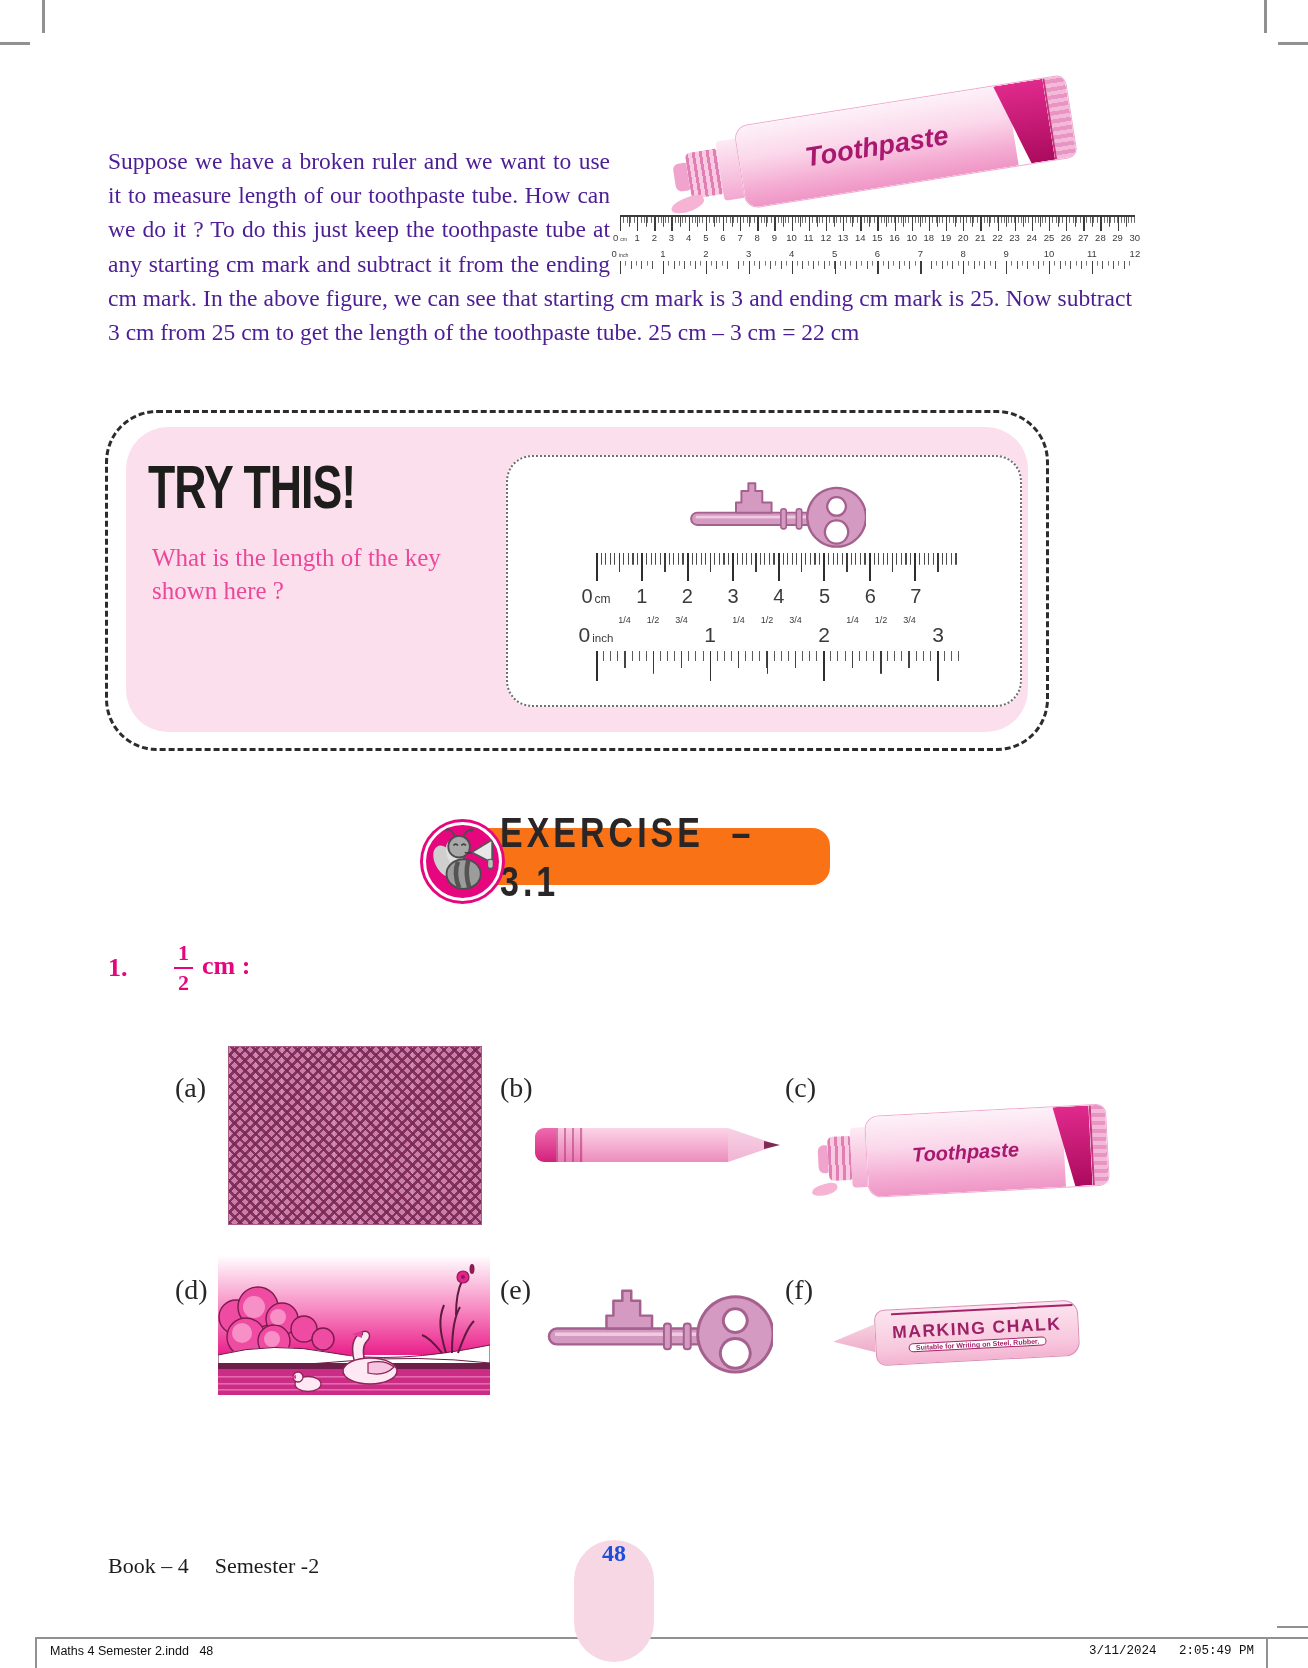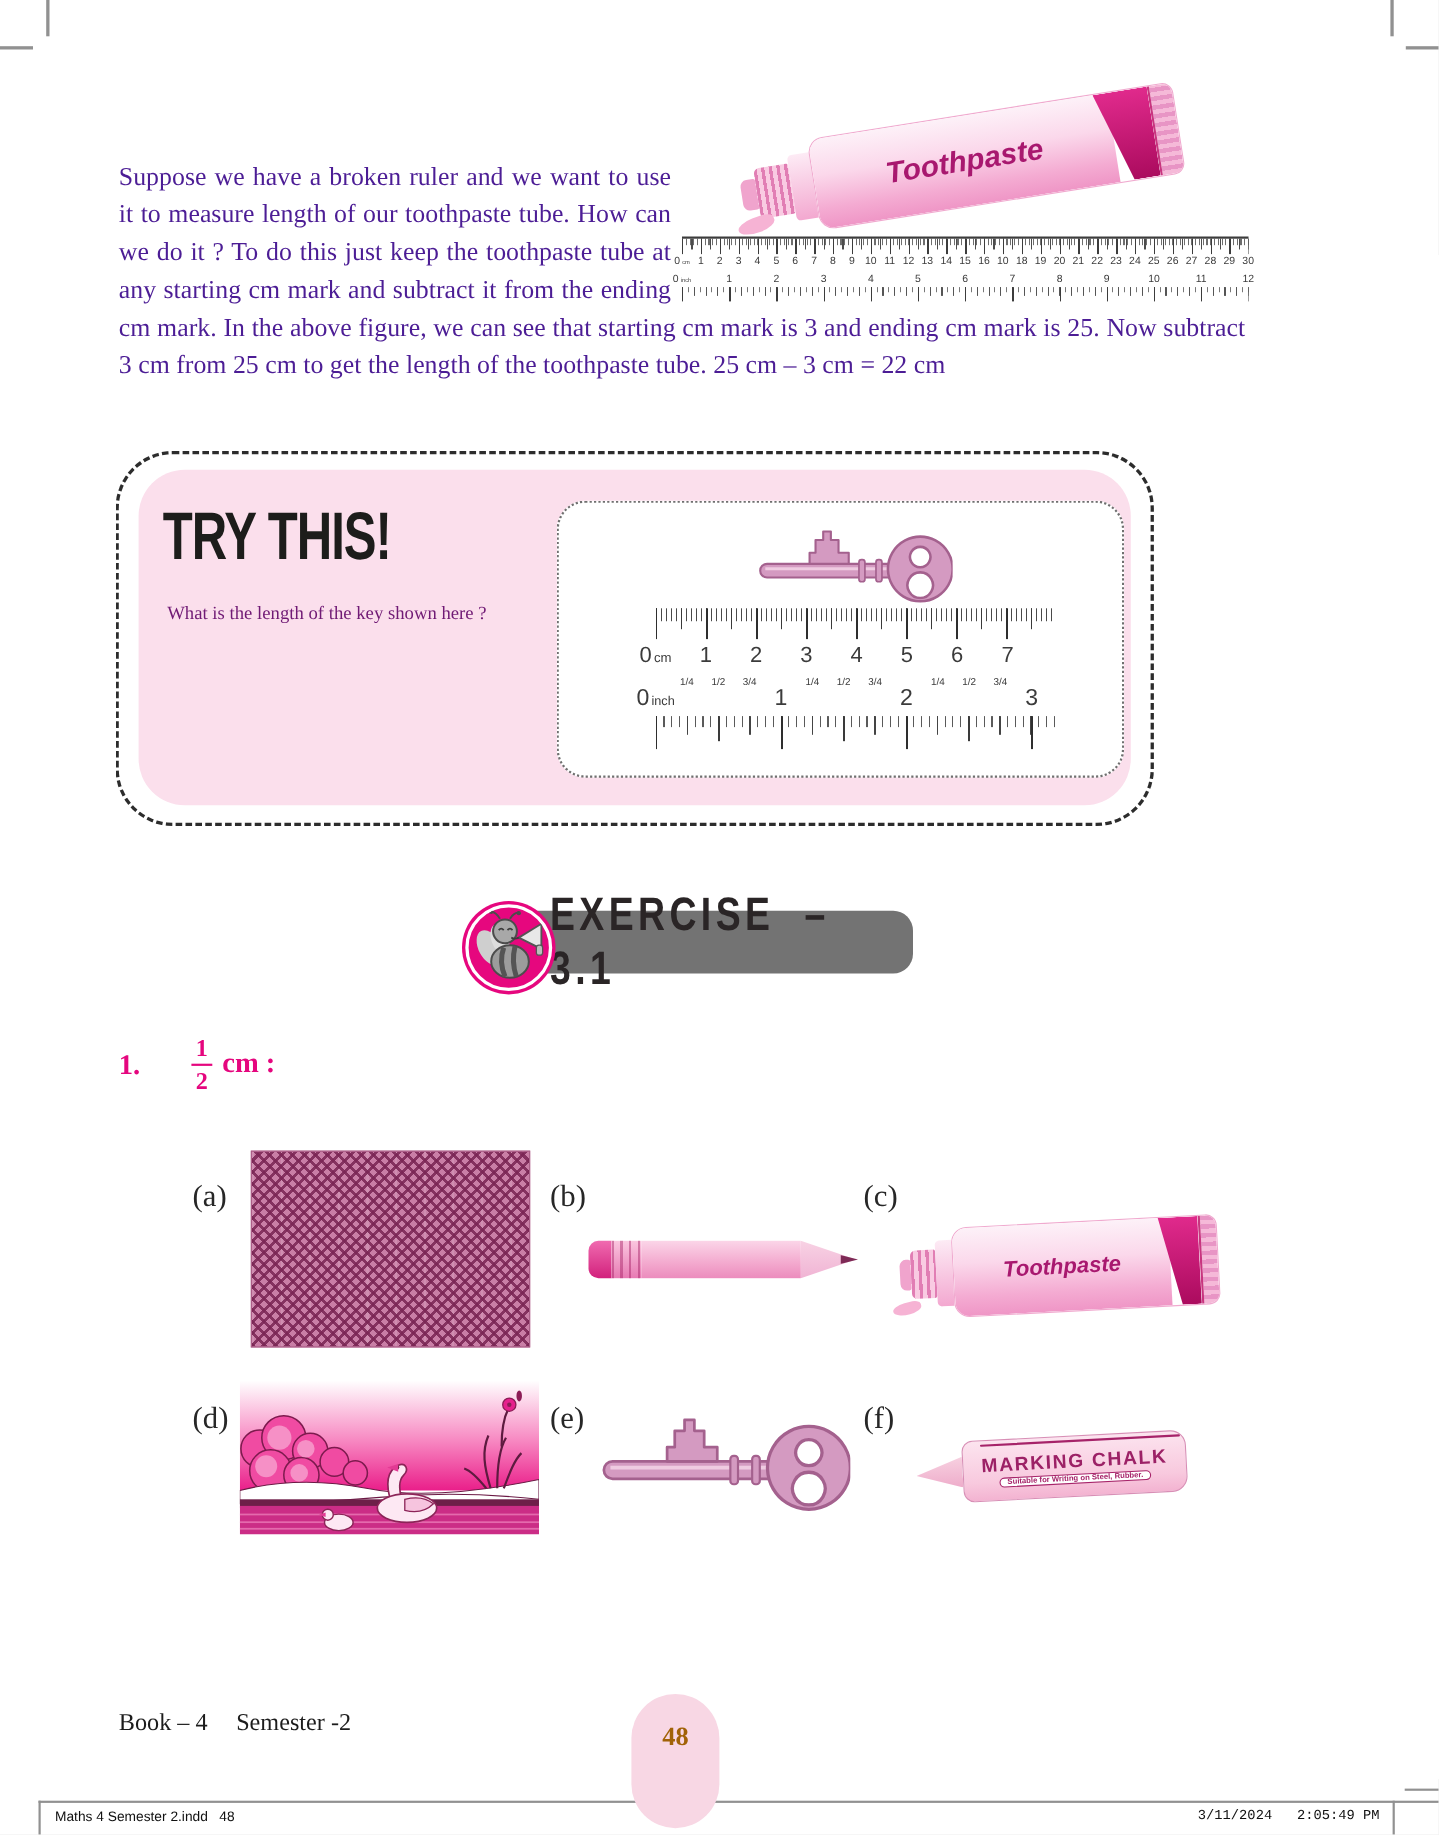--- a/index.html
+++ b/index.html
@@ -72,26 +72,26 @@
      repeating-linear-gradient(90deg,#3a3a3a 0 1.3px,transparent 1.3px 56.85px),
      repeating-linear-gradient(90deg,#444 0 1.2px,transparent 1.2px 28.4px),
      repeating-linear-gradient(90deg,#5a5a5a 0 1px,transparent 1px 7.1px);
      background-size:100% 100%,100% 76%,100% 58%,100% 34%;}
 
   
   #try-box{position:absolute;left:105px;top:410px;width:938px;height:335px;border:3px dashed #2c2c2c;border-radius:52px;}
   #try-pink{position:absolute;left:18px;top:14px;right:18px;bottom:16px;background:#fbdfec;border-radius:42px;}
   #try-title{position:absolute;left:40px;top:38px;font-family:"Liberation Sans","DejaVu Sans",sans-serif;
      font-weight:900;font-size:47px;color:#1d1d1b;transform:scale(.95,1.3);transform-origin:left top;letter-spacing:-1px;}
-  #try-question{position:absolute;left:44px;top:128px;width:345px;font-size:17px;color:#701a75;line-height:33px;}
+  #try-question{position:absolute;left:44px;top:128px;width:345px;font-size:25px;color:#ec4899;line-height:33px;}
   #try-panel{position:absolute;left:398px;top:42px;width:512px;height:248px;background:#fff;border:2px dotted #6f6f6f;border-radius:26px;}
   #try-key{position:absolute;left:180px;top:10px;width:178px;height:92px;}
 
   
-  #ex-banner{position:absolute;left:452px;top:828px;width:378px;height:57px;background:#737373;border-radius:18px;
+  #ex-banner{position:absolute;left:452px;top:828px;width:378px;height:57px;background:#f97316;border-radius:18px;
      display:flex;align-items:center;justify-content:center;padding-left:48px;box-sizing:border-box;}
   #ex-title{font-family:"Liberation Sans","DejaVu Sans",sans-serif;font-weight:900;font-size:34px;color:#2a2526;
      letter-spacing:4px;word-spacing:14px;transform:scale(1,1.25);}
   #mascot{position:absolute;left:420px;top:819px;width:85px;height:85px;border-radius:50%;background:#e6077e;}
   #mascot .ring{position:absolute;inset:3px;border:3px solid #fff;border-radius:50%;background:#e6077e;overflow:hidden;}
 
   
   #q1{position:absolute;left:108px;top:942px;width:1060px;display:flex;align-items:center;color:#e5067e;font-weight:bold;font-size:26px;}
   #q1 .qnum{width:57px;}
   .frac{display:inline-flex;flex-direction:column;align-items:center;vertical-align:middle;margin:0 9px;line-height:1;font-size:22px;}
@@ -123,21 +123,21 @@
   .c-body::before{content:"";position:absolute;top:3px;left:16px;right:4px;height:2.2px;background:#a62369;border-radius:2px;}
   .c-title{font-family:"Liberation Sans","DejaVu Sans",sans-serif;font-weight:bold;font-size:17.5px;letter-spacing:1.5px;color:#9c2166;}
   .c-sub{border:1.3px solid #a62369;border-radius:8px;background:#fff;padding:0 6px;font-family:"Liberation Sans","DejaVu Sans",sans-serif;
      font-size:7px;font-weight:bold;color:#a62369;white-space:nowrap;}
 
   
   #footer-book{position:absolute;left:108px;top:1553px;font-size:22px;color:#1c1c1c;}
   #footer-book span{margin-right:26px;}
   #page-tab{position:absolute;left:574px;top:1540px;width:80px;height:122px;background:#f8d7e4;border-radius:40px;z-index:5;
      display:flex;justify-content:center;}
-  #page-num{margin-top:26px;font-size:24px;font-weight:bold;color:#a16207;}
+  #page-num{font-size:24px;font-weight:bold;color:#1d4ed8;}
   #slug-left{position:absolute;left:50px;top:1644px;font-family:"Liberation Sans","DejaVu Sans",sans-serif;font-size:12.5px;color:#101010;white-space:pre;}
   #slug-right{position:absolute;right:54px;top:1644px;font-family:Liberation Mono, monospace;font-size:12.5px;color:#101010;white-space:pre;}
 </style>
 </head>
 <body>
 
 <div id="page">
 
   <div class="mark" style="left:42px;top:0;width:2.5px;height:33px;"></div>
   <div class="mark" style="left:0;top:42px;width:30px;height:2.5px;"></div>

